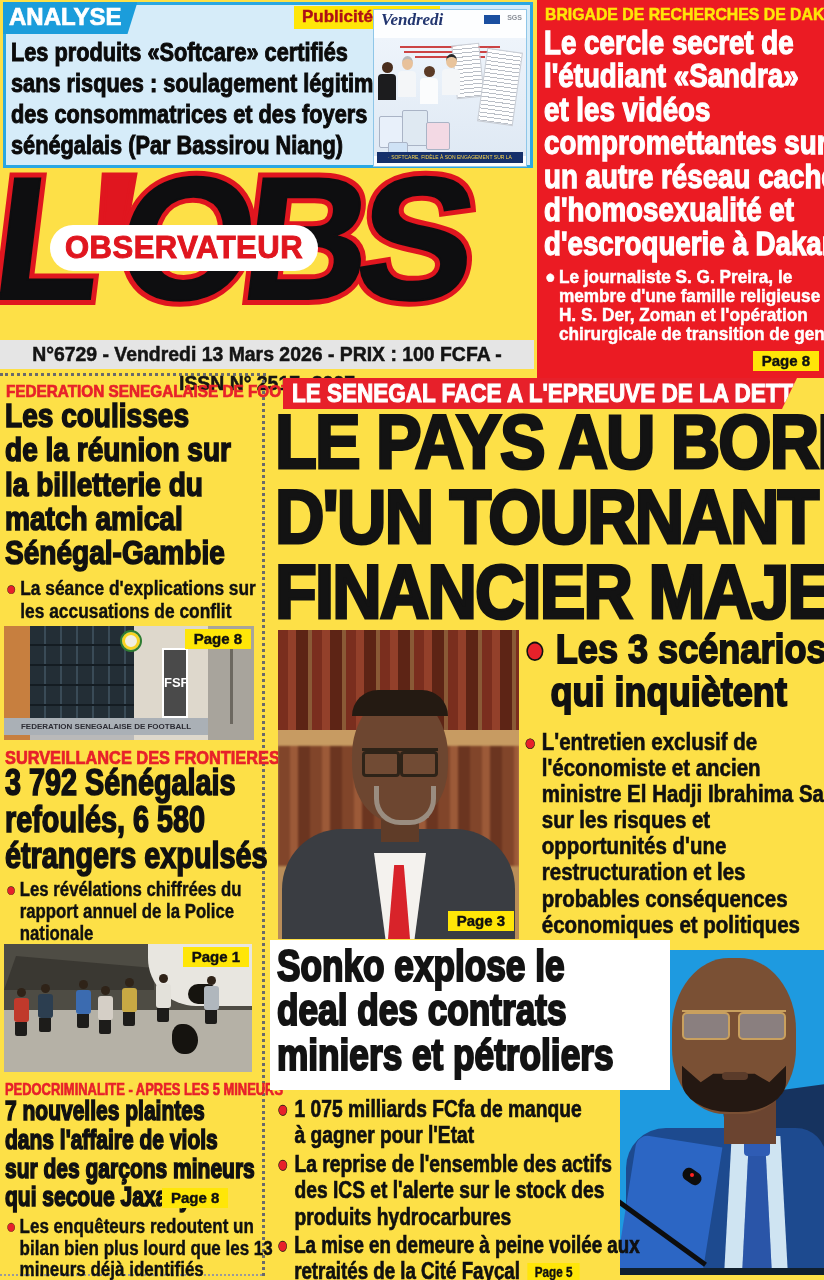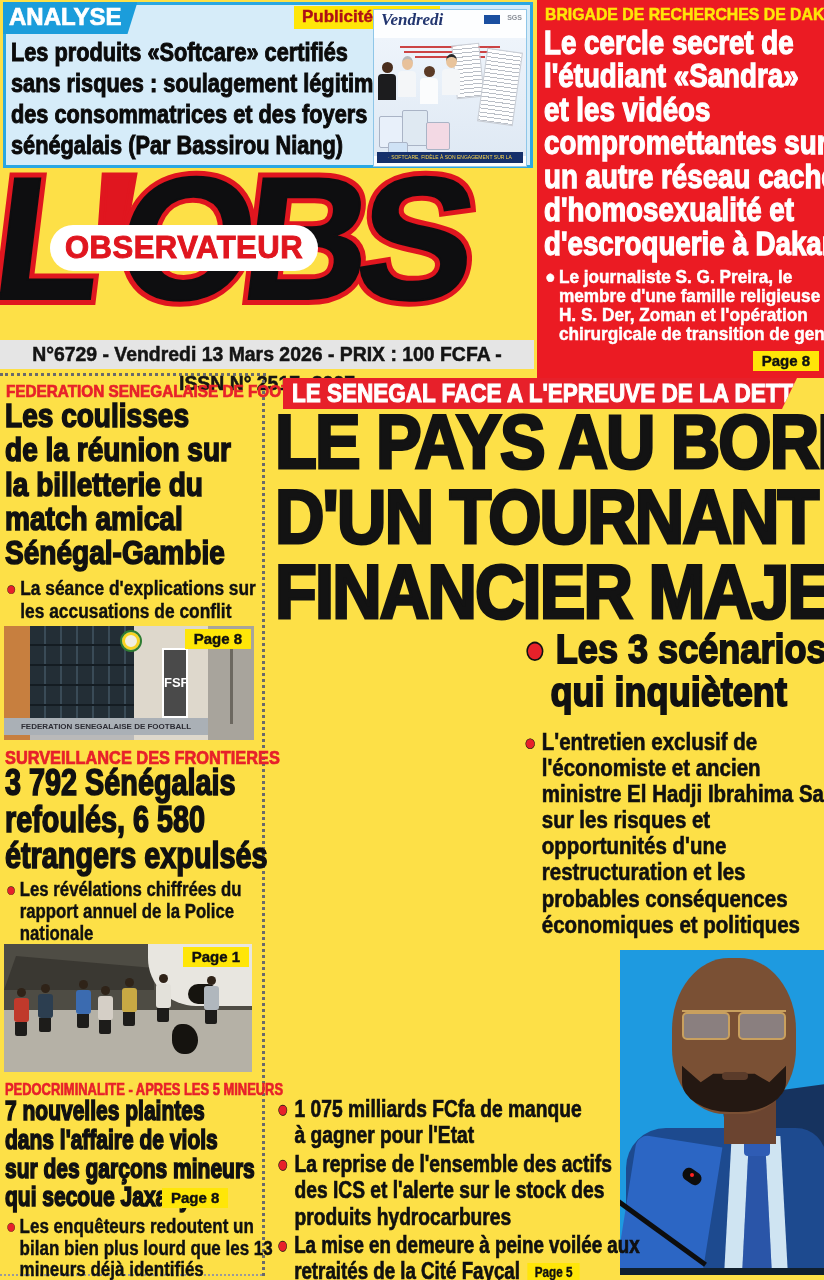--- a/index.html
+++ b/index.html
@@ -368,20 +368,37 @@
 
   <div class="abs banner">
     <span>LE SENEGAL FACE A L'EPREUVE DE LA DETTE</span>
   </div>
   <div class="main-head">
     <div class="nowrap">LE PAYS AU BORD</div>
     <div class="nowrap">D'UN TOURNANT</div>
     <div class="nowrap">FINANCIER MAJEUR</div>
   </div>
 
+  <div class="abs eco">
+    <div class="eco-books"></div>
+    <div class="eco-shelf"></div>
+    <div class="eco-books2"></div>
+    <div class="eco-suit"></div>
+    <div class="eco-shirt"></div>
+    <div class="eco-tie"></div>
+    <div class="eco-neck"></div>
+    <div class="eco-head"></div>
+    <div class="eco-hair"></div>
+    <div class="eco-glasses">
+        <i></i>
+        <i></i>
+      </div>
+    <div class="eco-beard"></div>
+    <div class="eco-tag ptag">Page 3</div>
+  </div>
 
   <div class="scen-head">
     <div class="nowrap"><span class="sc-dot">●</span>
       <span>Les 3 scénarios</span></div>
     <div class="nowrap ind">qui inquiètent</div>
   </div>
   <div class="scen-bullet">
     <span class="dot">●</span>
     <span>L'entretien exclusif de l'économiste et ancien ministre El Hadji Ibrahima Sall sur les risques et opportunités d'une restructuration et les probables conséquences économiques et politiques</span>
   </div>
@@ -400,20 +417,27 @@
     <div class="snk-glasses">
         <i></i>
         <i></i>
       </div>
     <div class="snk-mic"></div>
     <div class="snk-michead"></div>
     <div class="snk-led"></div>
     <div class="snk-strip"></div>
   </div>
 
+  <div class="abs sonko-headbg">
+    <div class="sonko-head">
+      <div class="nowrap">Sonko explose le</div>
+      <div class="nowrap">deal des contrats</div>
+      <div class="nowrap">miniers et pétroliers</div>
+    </div>
+  </div>
   <div class="abs sonko-bullets">
     <div class="sbul sb1">
       <span class="dot">●</span>
       <span>1 075 milliards FCfa de manque à gagner pour l'Etat</span>
     </div>
     <div class="sbul sb2">
       <span class="dot">●</span>
       <span>La reprise de l'ensemble des actifs des ICS et l'alerte sur le stock des produits hydrocarbures</span>
     </div>
     <div class="sbul sb3">

